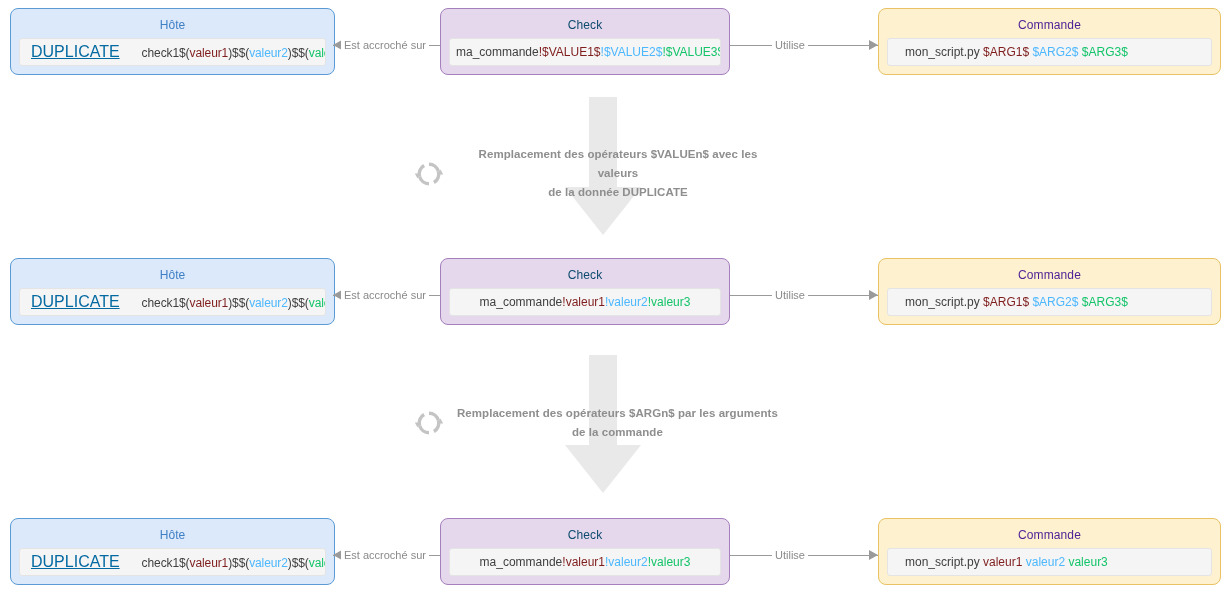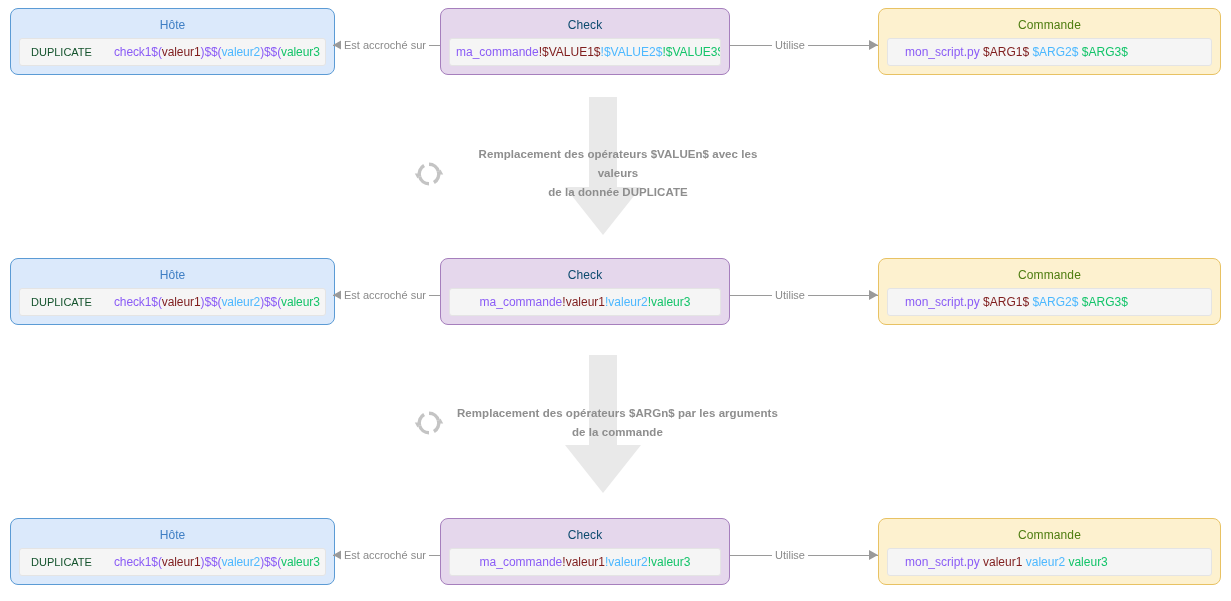--- a/index.html
+++ b/index.html
@@ -52,22 +52,23 @@
     background: #dbe9fb;
     border-color: #5b9bd5;
     width: 325px;
     height: 67px;
   }
   .node.host .node-title { color: #3f7fc4; }
   .node.host .node-body {
     padding-left: 11px;
   }
   .host-key {
-    color: #14532d;
-    font-size: 11px;
+    color: #0369a1;
+    font-size: 16px;
+    text-decoration: underline;
   }
   .host-cmd {
     color: #8a8a8a;
     font-size: 12px;
     margin-left: 22px;
     letter-spacing: -0.1px;
   }
 
   
   .node.check {
@@ -82,30 +83,30 @@
     padding: 0 6px;
   }
 
   
   .node.cmd {
     background: #fdf1cf;
     border-color: #e8c263;
     width: 343px;
     height: 67px;
   }
-  .node.cmd .node-title { color: #4d7c0f; }
+  .node.cmd .node-title { color: #4c1d95; }
   .node.cmd .node-body {
     padding-left: 17px;
   }
 
   
   .tk-red   { color: #7f1d1d; }
   .tk-blue  { color: #4db8ff; }
   .tk-green { color: #14c46a; }
-  .tk-grey  { color: #8b5cf6; text-align: center; }
+  .tk-grey  { color: #404040; text-align: center; }
 
   
   .edge-line {
     position: absolute;
     height: 0;
     border-top: 1.4px solid #9a9a9a;
   }
   .edge-label {
     position: absolute;
     font-size: 11px;

